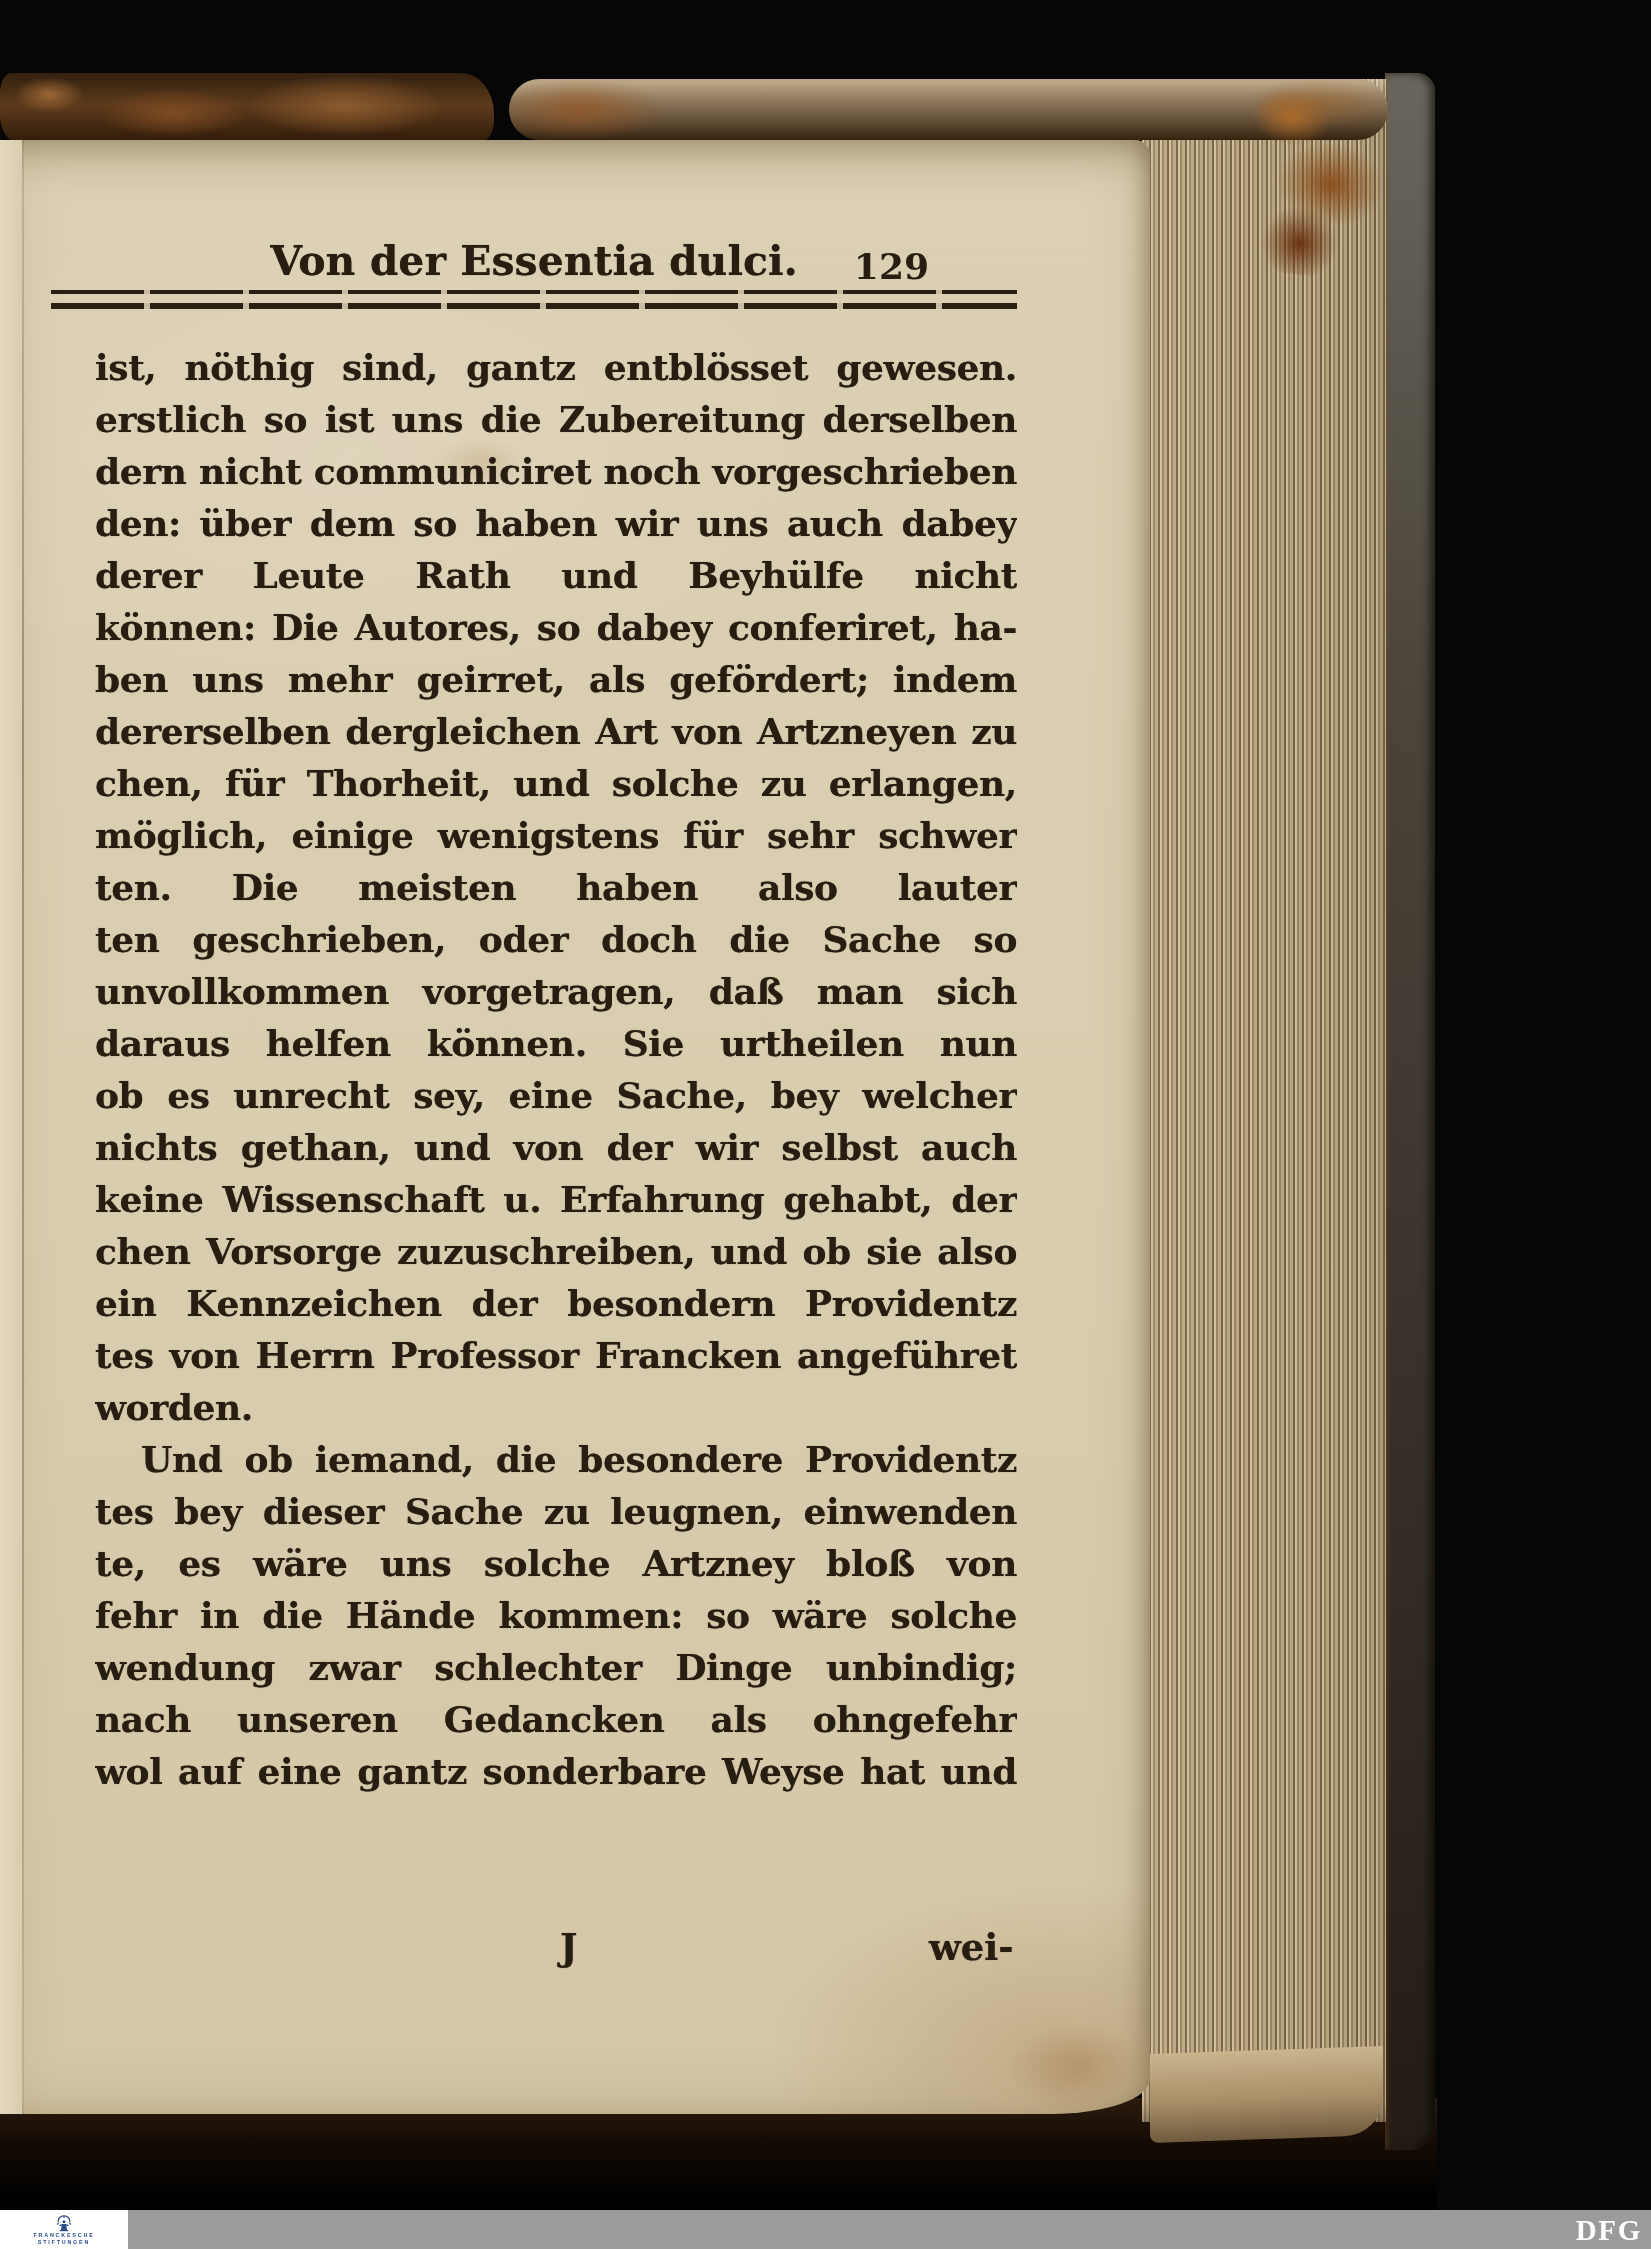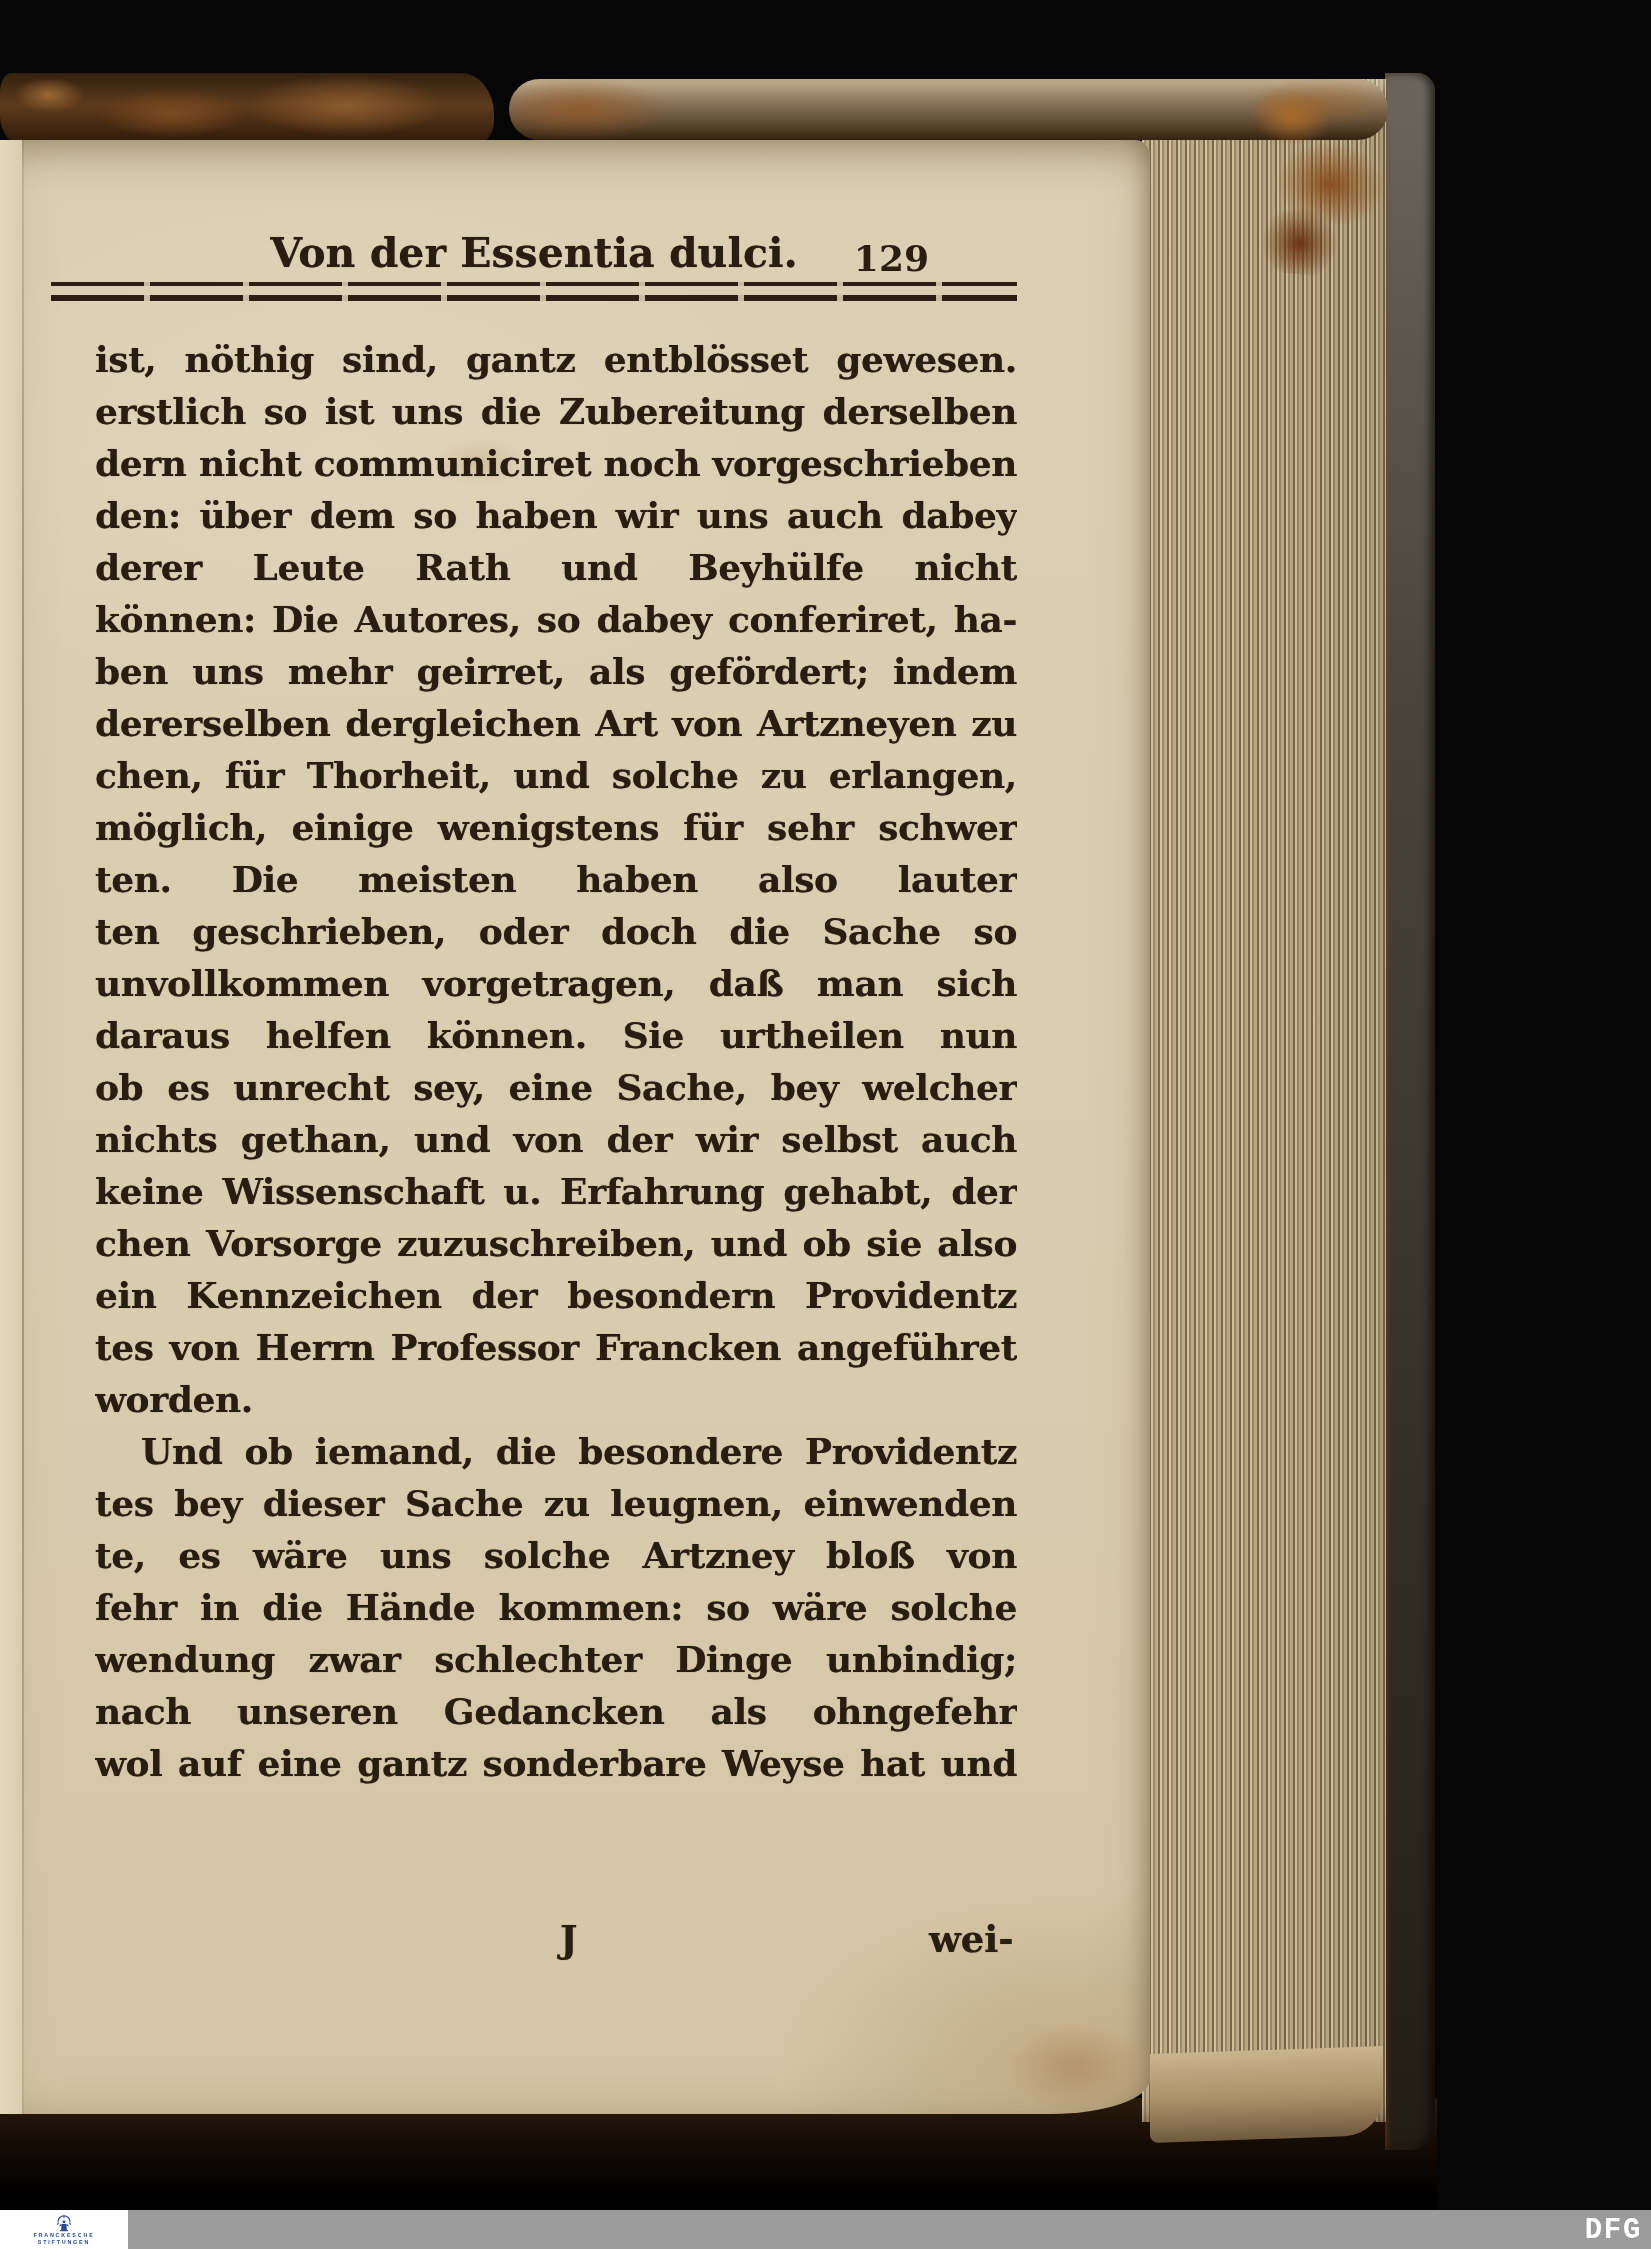--- a/index.html
+++ b/index.html
@@ -75,21 +75,21 @@
   }
   .gutter-strip{
     position:absolute;left:0;top:0;width:21.5px;height:100%;
     background:linear-gradient(90deg,#e3d8bd, #d9cdb0);
   }
   .gutter-crease{
     position:absolute;left:21.5px;top:0;width:2.5px;height:100%;
     background:linear-gradient(180deg, rgba(90,70,45,.15), rgba(90,70,45,.45) 30%, rgba(90,70,45,.35) 70%, rgba(90,70,45,.1));
   }
   .text-area{
-    position:absolute;left:51px;top:0;width:966px;height:100%;
+    position:absolute;left:51px;top:8px;width:966px;height:100%;
     color:#271d10;
   }
   .running-title{
     position:absolute;top:89px;left:0;width:100%;
     text-align:center;font-size:41px;font-weight:700;letter-spacing:0px;
     text-shadow:0 0 0.8px rgba(39,29,16,.7);
   }
   .page-num{
     position:absolute;top:97px;right:88px;
     font-size:36px;font-weight:700;
@@ -139,21 +139,21 @@
     display:flex;flex-direction:column;align-items:center;justify-content:center;
   }
   .fs-icon{width:18px;height:16.5px;margin-bottom:0.8px;}
   .fs-text{
     font-family:"Liberation Sans", sans-serif;
     font-size:5.4px;line-height:6.2px;letter-spacing:1.8px;
     color:#2b4a8b;font-weight:700;text-align:center;white-space:nowrap;
   }
   .dfg{
     position:absolute;right:10px;top:0;height:40px;line-height:41px;
-    font-family:Liberation Mono, monospace;
+    font-family:Liberation Serif, serif;
     font-size:29px;font-weight:700;letter-spacing:1.7px;color:#ffffff;
   }
 </style>
 </head>
 <body>
 
 <div class="bottom-shadow"></div>
 <div class="cover-right"></div>
 <div class="fore-edge"></div>
 <div class="pages-corner-bottom"></div>

